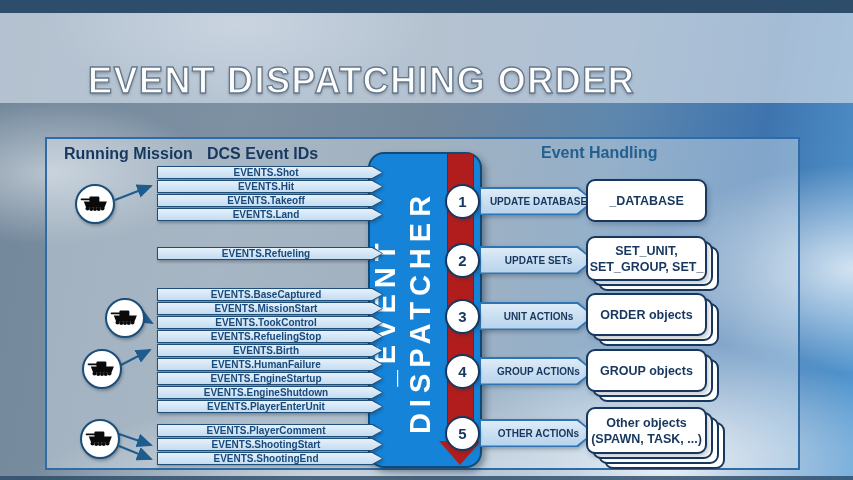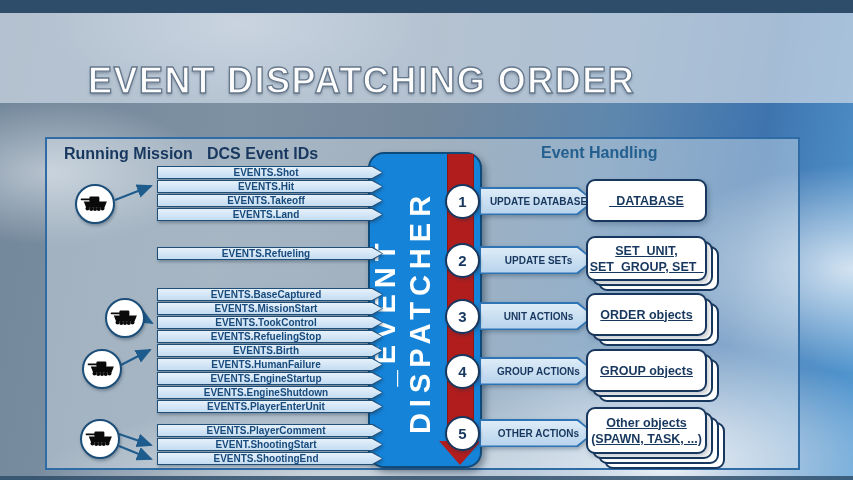--- a/index.html
+++ b/index.html
@@ -60,21 +60,21 @@
   .action-inner{position:absolute;inset:1.5px;background:linear-gradient(180deg,#ddebf7 0%,#b7d3ec 100%);
     clip-path:polygon(0 0,calc(100% - 16px) 0,100% 50%,calc(100% - 16px) 100%,0 100%);
     display:flex;align-items:center;justify-content:center;}
   .action-text{font-size:10px;font-weight:bold;color:#17375e;padding-right:12px;padding-left:16px;white-space:nowrap;}
 
   .target-stack{position:absolute;width:121px;z-index:4;}
   .stack-layer{position:absolute;background:#fff;border:2px solid #17375e;border-radius:9px;box-sizing:border-box;}
   .target-box{position:absolute;left:0;top:0;width:121px;background:#fff;border:2px solid #17375e;border-radius:9px;
     box-sizing:border-box;display:flex;flex-direction:column;align-items:center;justify-content:center;
     box-shadow:2px 3px 5px rgba(30,50,70,0.25);}
-  .target-line{font-size:12.5px;font-weight:bold;color:#17375e;line-height:16px;white-space:nowrap;text-decoration:underline;}
+  .target-line{font-size:12.5px;font-weight:bold;color:#17375e;line-height:16px;white-space:nowrap;}
 </style>
 </head>
 <body>
 
 <div class="slide">
   <div class="topbar"></div>
   <div class="title-band">
     <div class="page-title">EVENT DISPATCHING ORDER</div>
   </div>
 
@@ -241,21 +241,21 @@
         </div>
         <div class="arrow-wrap" style="left: 110px; top: 285px; width: 226px; height: 13px;">
           <div class="arrow-outer"></div>
           <div class="arrow-inner">
             <span class="event-text">EVENTS.PlayerComment</span>
           </div>
         </div>
         <div class="arrow-wrap" style="left: 110px; top: 299px; width: 226px; height: 13px;">
           <div class="arrow-outer"></div>
           <div class="arrow-inner">
-            <span class="event-text">EVENT.ShootingStart</span>
+            <span class="event-text">EVENTS.ShootingStart</span>
           </div>
         </div>
         <div class="arrow-wrap" style="left: 110px; top: 313px; width: 226px; height: 13px;">
           <div class="arrow-outer"></div>
           <div class="arrow-inner">
             <span class="event-text">EVENTS.ShootingEnd</span>
           </div>
         </div>
       </div>
 

